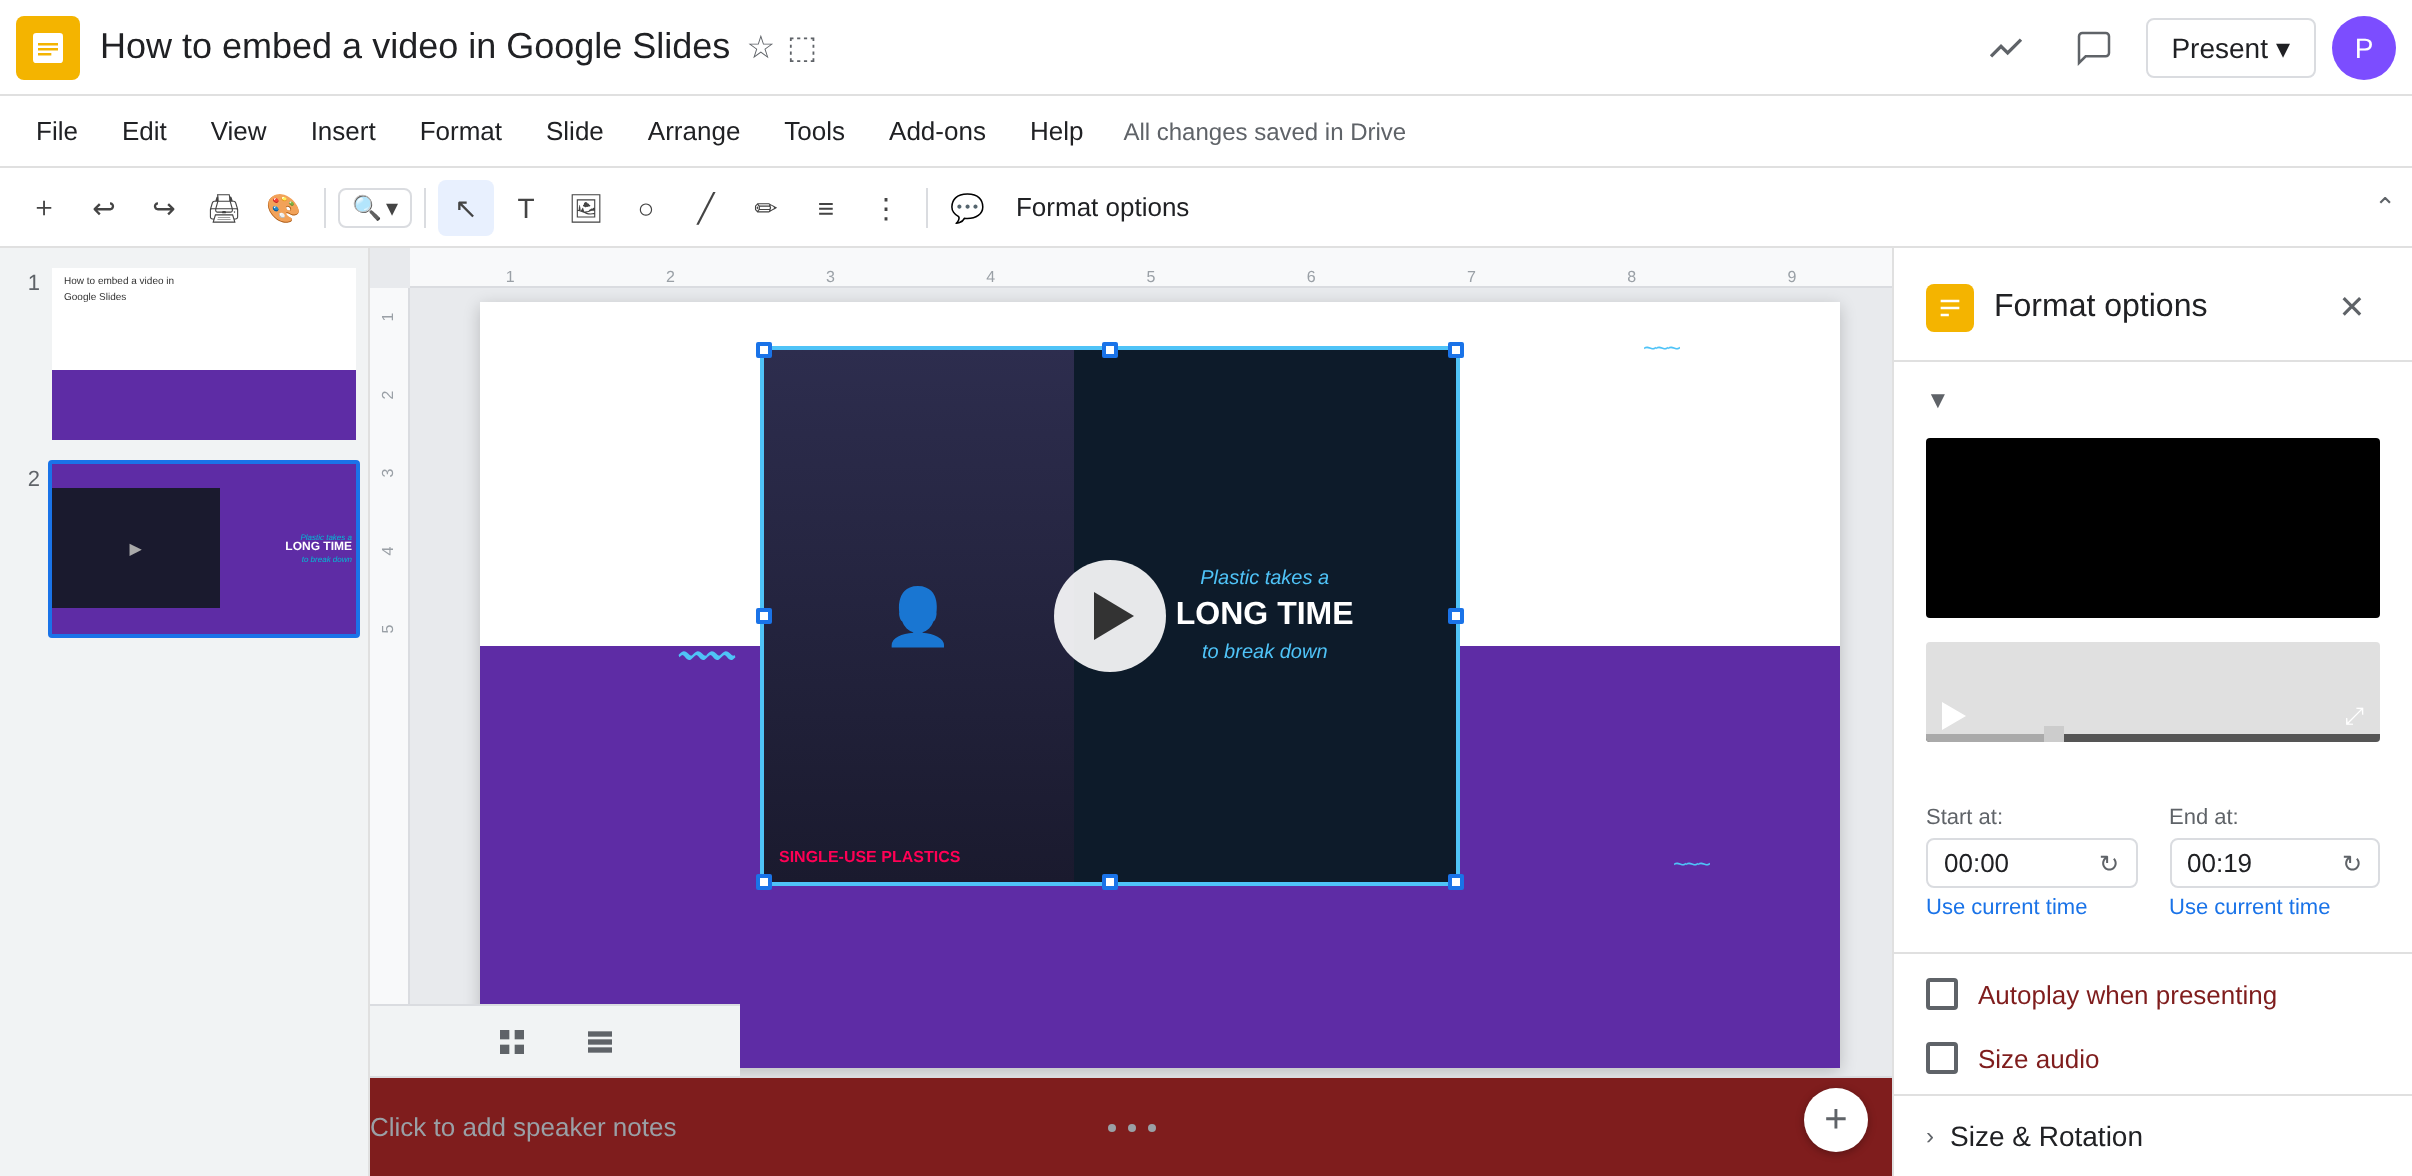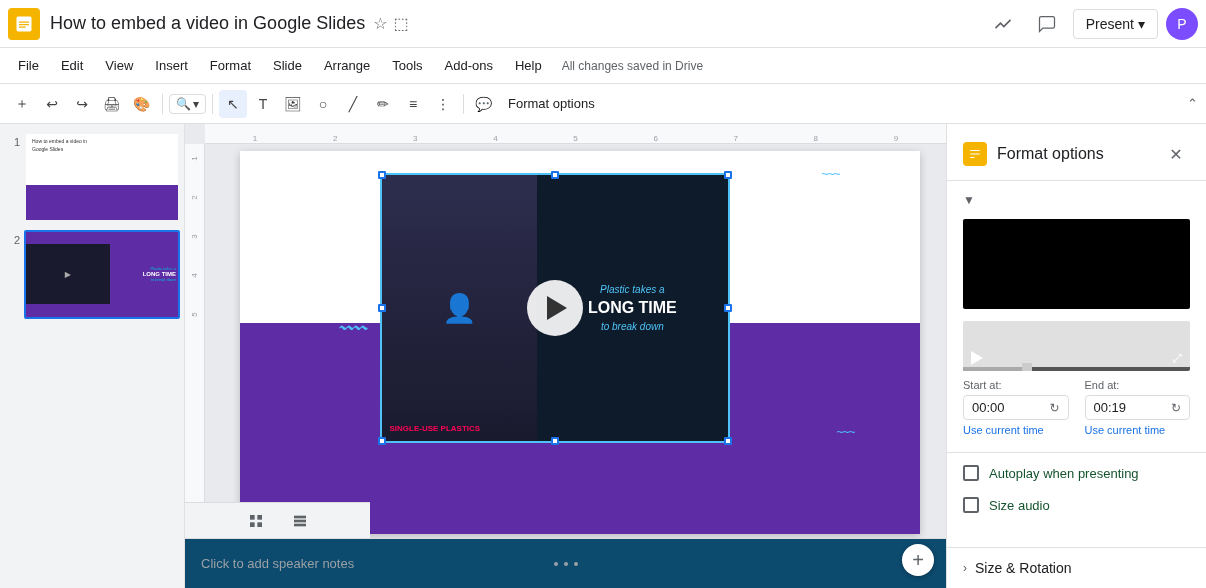--- a/index.html
+++ b/index.html
@@ -328,25 +328,25 @@
       margin-left: 4px;
     }
 
     
     .speaker-notes {
       position: absolute;
       bottom: 0;
       left: 0;
       right: 0;
       height: 50px;
-      background: #0c4a6e;
+      background: #7f1d1d;
       border-top: 1px solid #dadce0;
       display: flex;
       align-items: center;
-      padding: 0 16px;
+      padding: 0 0;
     }
     .speaker-notes-text {
       color: #9aa0a6;
       font-size: 13px;
     }
     .add-slide-btn {
       position: absolute;
       bottom: 12px;
       right: 12px;
       width: 32px; height: 32px;
@@ -441,20 +441,21 @@
     }
 
     
     .time-row {
       display: flex;
       padding: 0 16px 4px;
       gap: 16px;
     }
     .time-group {
       flex: 1;
+      margin-top: 24px;
     }
     .time-label {
       font-size: 11px;
       color: #5f6368;
       margin-bottom: 4px;
     }
     .time-input-row {
       display: flex;
       align-items: center;
       border: 1px solid #dadce0;
@@ -503,21 +504,21 @@
     }
     .checkbox-box {
       width: 16px; height: 16px;
       border: 2px solid #5f6368;
       border-radius: 2px;
       flex-shrink: 0;
       display: flex; align-items: center; justify-content: center;
     }
     .checkbox-label {
       font-size: 13px;
-      color: #14532d;
+      color: #7f1d1d;
     }
 
     
     .bottom-section {
       display: flex;
       align-items: center;
       padding: 12px 16px;
       border-top: 1px solid #e0e0e0;
       gap: 8px;
       cursor: pointer;

